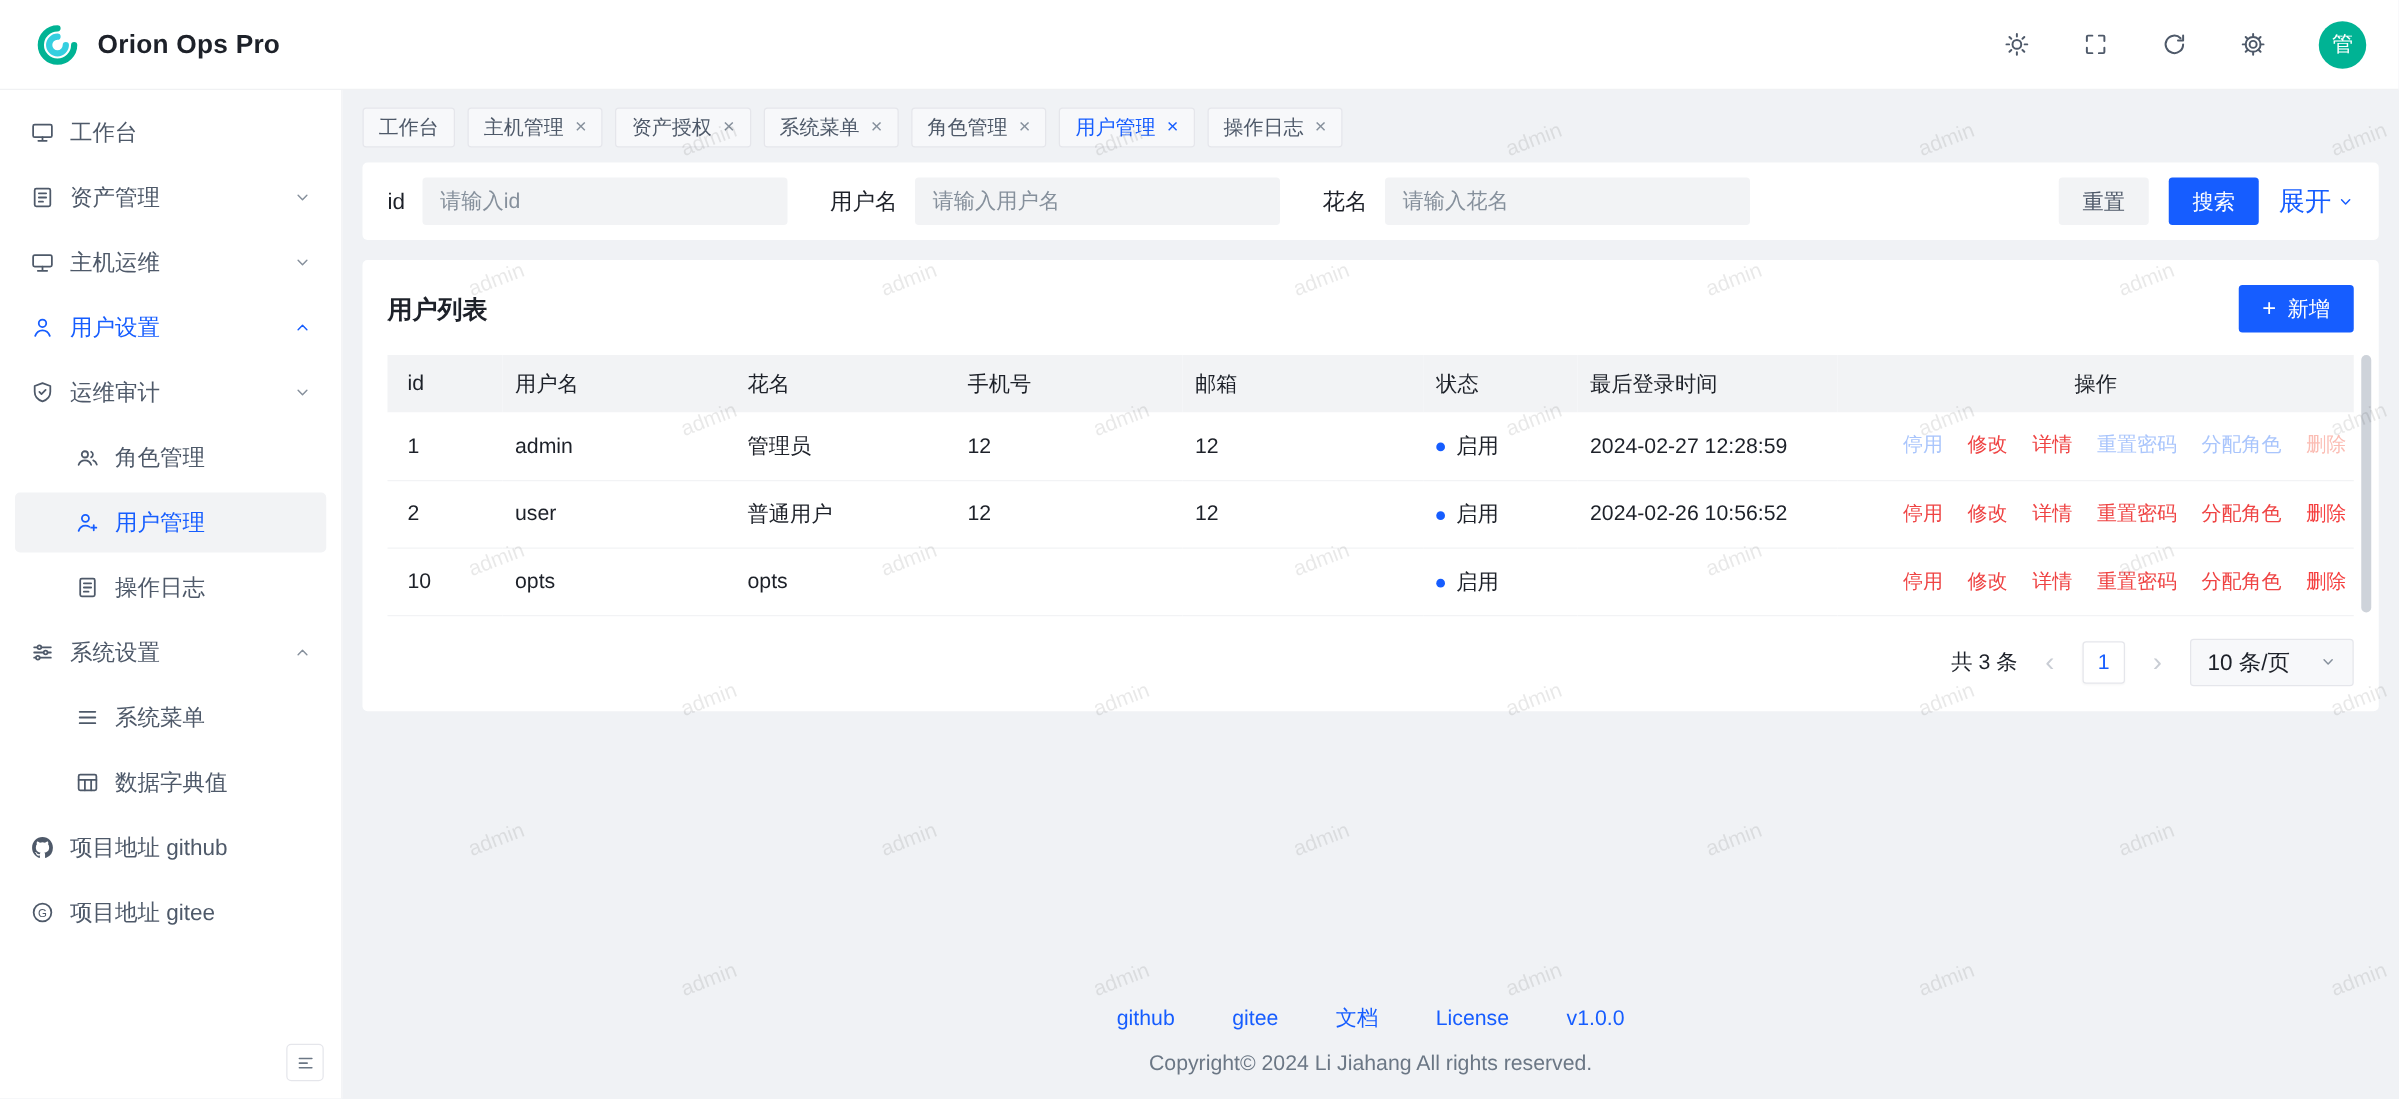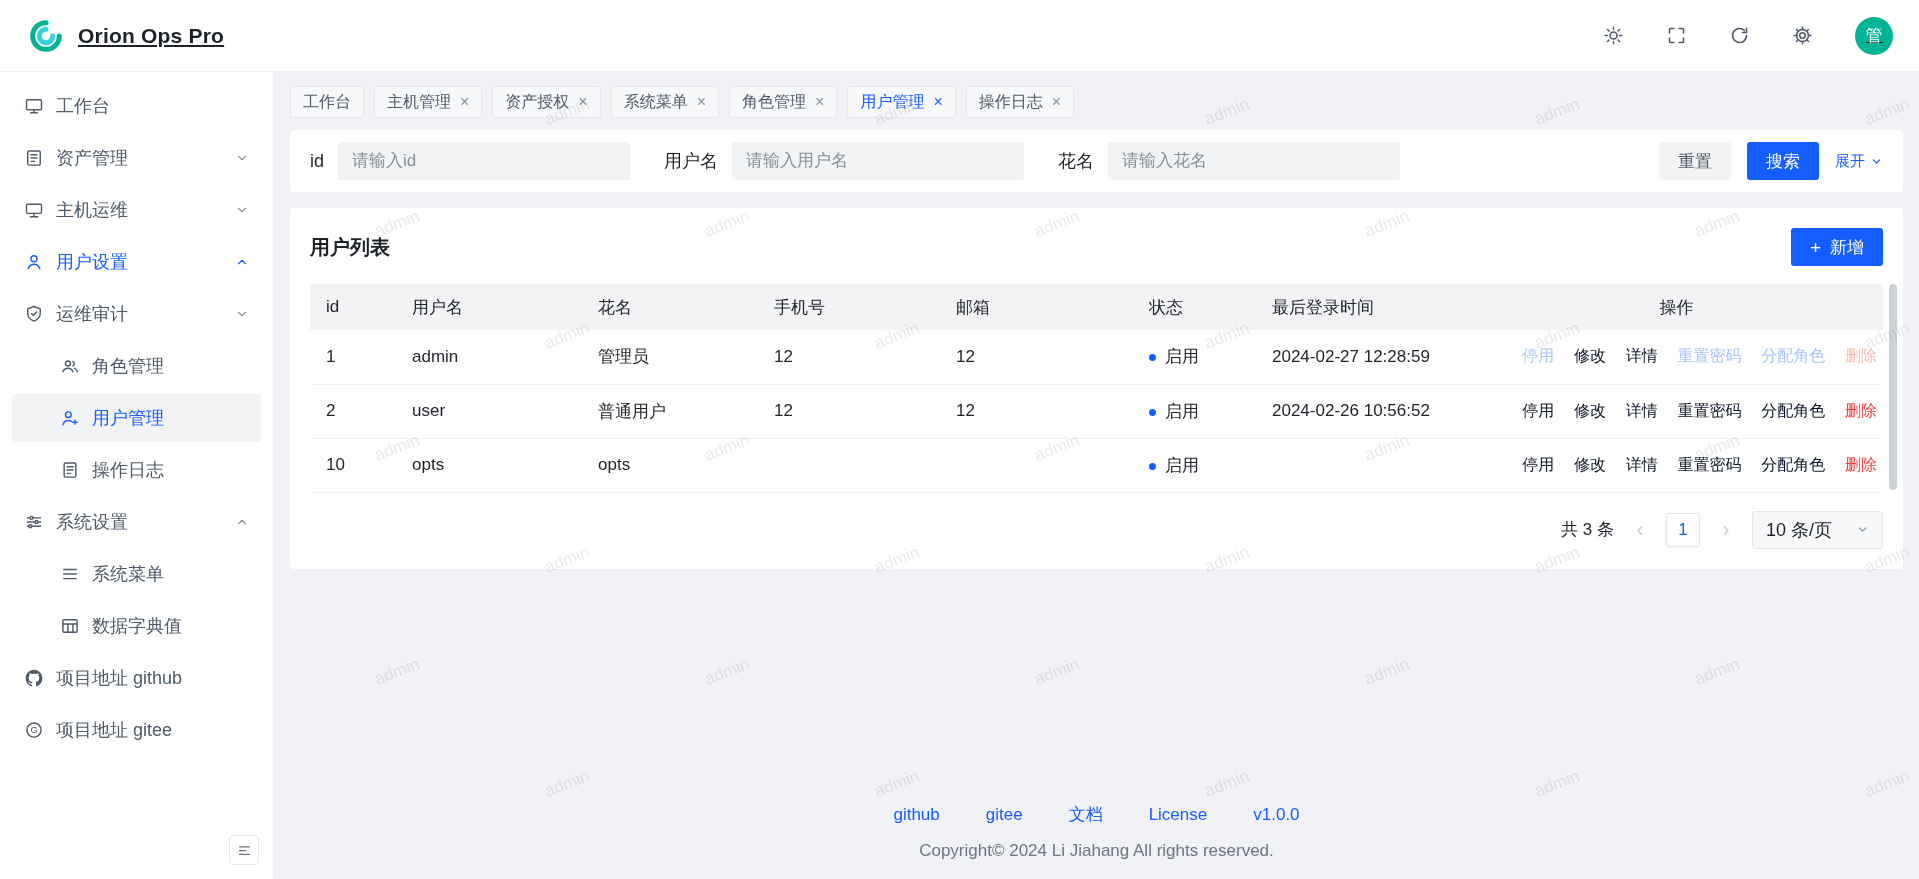--- a/index.html
+++ b/index.html
@@ -2,21 +2,21 @@
 <html><head>
 <meta charset="utf-8">
 <style>
   * { box-sizing: border-box; margin: 0; padding: 0; }
   html, body { width: 1919px; height: 879px; overflow: hidden; }
   body { font-family: "Liberation Sans", "DejaVu Sans", sans-serif; background: #f0f2f5; color: #1d2129; }
 
   .app { width: 1919px; height: 879px; display: flex; flex-direction: column; background: #f0f2f5; }
 
   
-  header { height: 72px; flex-shrink: 0; background: #fff; display: flex; align-items: center; padding: 0 26px; border-bottom: 1px solid #f0f1f3; text-decoration: underline; }
+  header { height: 72px; flex-shrink: 0; background: #fff; display: flex; align-items: center; padding: 0 26px; border-bottom: 1px solid #f0f1f3; }
   .logo { display: flex; align-items: center; gap: 12px; }
   .logo-title { font-size: 21px; font-weight: 700; color: #1d2129; letter-spacing: .2px; }
   .header-actions { margin-left: auto; display: flex; align-items: center; gap: 42px; }
   .hicon { color: #4e5969; display: flex; cursor: pointer; }
   .avatar { width: 38px; height: 38px; border-radius: 50%; background: #00b394; color: #fff; font-size: 17px; display: flex; align-items: center; justify-content: center; cursor: pointer; }
 
   
   .main { flex: 1; display: flex; overflow: hidden; }
 
   
@@ -50,37 +50,37 @@
   
   .search-card { display: flex; align-items: center; padding: 12px 20px; flex-shrink: 0; }
   .field { display: flex; align-items: center; margin-right: 34px; }
   .field label { font-size: 18px; color: #1d2129; margin-right: 14px; white-space: nowrap; }
   .field input { width: 292px; height: 38px; background: #f2f3f5; border: none; border-radius: 3px; padding: 0 14px; font-size: 17px; color: #1d2129; outline: none; font-family: inherit; }
   .field input::placeholder { color: #86909c; }
   .search-actions { margin-left: auto; display: flex; align-items: center; gap: 16px; }
   .btn { height: 38px; padding: 0 19px; border: none; border-radius: 3px; font-size: 17px; cursor: pointer; font-family: inherit; white-space: nowrap; }
   .btn.secondary { background: #f2f3f5; color: #4e5969; }
   .btn.primary { background: #165dff; color: #fff; }
-  .link-expand { color: #165dff; font-size: 15px; display: inline-flex; align-items: center; gap: 5px; cursor: pointer; }
+  .link-expand { color: #165dff; font-size: 21px; display: inline-flex; align-items: center; gap: 5px; cursor: pointer; }
 
   
   .table-card { margin-top: 16px; padding: 20px; flex-shrink: 0; position: relative; }
   .table-head { display: flex; align-items: center; justify-content: space-between; }
   .table-title { font-size: 20px; font-weight: 700; color: #1d2129; }
   .btn.add { display: inline-flex; align-items: center; gap: 9px; }
   .btn.add .plus { font-size: 19px; line-height: 1; }
 
   .table-wrap { margin-top: 18px; }
   table { width: 100%; border-collapse: collapse; table-layout: fixed; }
   th { background: #f2f3f5; height: 46px; text-align: left; font-size: 17px; font-weight: 500; color: #1d2129; padding: 0 10px; }
   th:first-child, td:first-child { padding-left: 16px; }
   th.col-actions { text-align: center; }
   td { height: 54px; font-size: 17px; color: #1d2129; padding: 0 10px; border-bottom: 1px solid #f2f3f5; background: #fff; }
   td.actions { text-align: right; white-space: nowrap; padding-right: 6px; }
-  .act { color: #0f172a; font-size: 16px; margin-left: 15px; cursor: pointer; text-decoration: none; }
+  .act { color: #ef4444; font-size: 16px; margin-left: 15px; cursor: pointer; text-decoration: none; }
   .act.danger { color: #f53f3f; }
   .act.disabled { color: #a9c5fc; cursor: not-allowed; }
   .act.danger.disabled { color: #fbbdb4; }
   .dot { display: inline-block; width: 7px; height: 7px; border-radius: 50%; background: #165dff; margin-right: 9px; vertical-align: 1px; }
 
   .v-scrollbar { position: absolute; right: 6px; top: 76px; width: 8px; height: 206px; background: #ced3da; border-radius: 4px; cursor: grab; }
 
   .pagination { display: flex; align-items: center; justify-content: flex-end; gap: 12px; margin-top: 18px; font-size: 17px; color: #1d2129; }
   .page-nav { color: #c9cdd4; font-size: 22px; width: 28px; text-align: center; cursor: pointer; line-height: 1; }
   .page-num { min-width: 34px; height: 34px; display: flex; align-items: center; justify-content: center; background: #fff; border: 1px solid #e5e6eb; border-radius: 3px; color: #165dff; font-size: 17px; box-shadow: 0 1px 2px rgba(0,0,0,0.04); cursor: pointer; }

